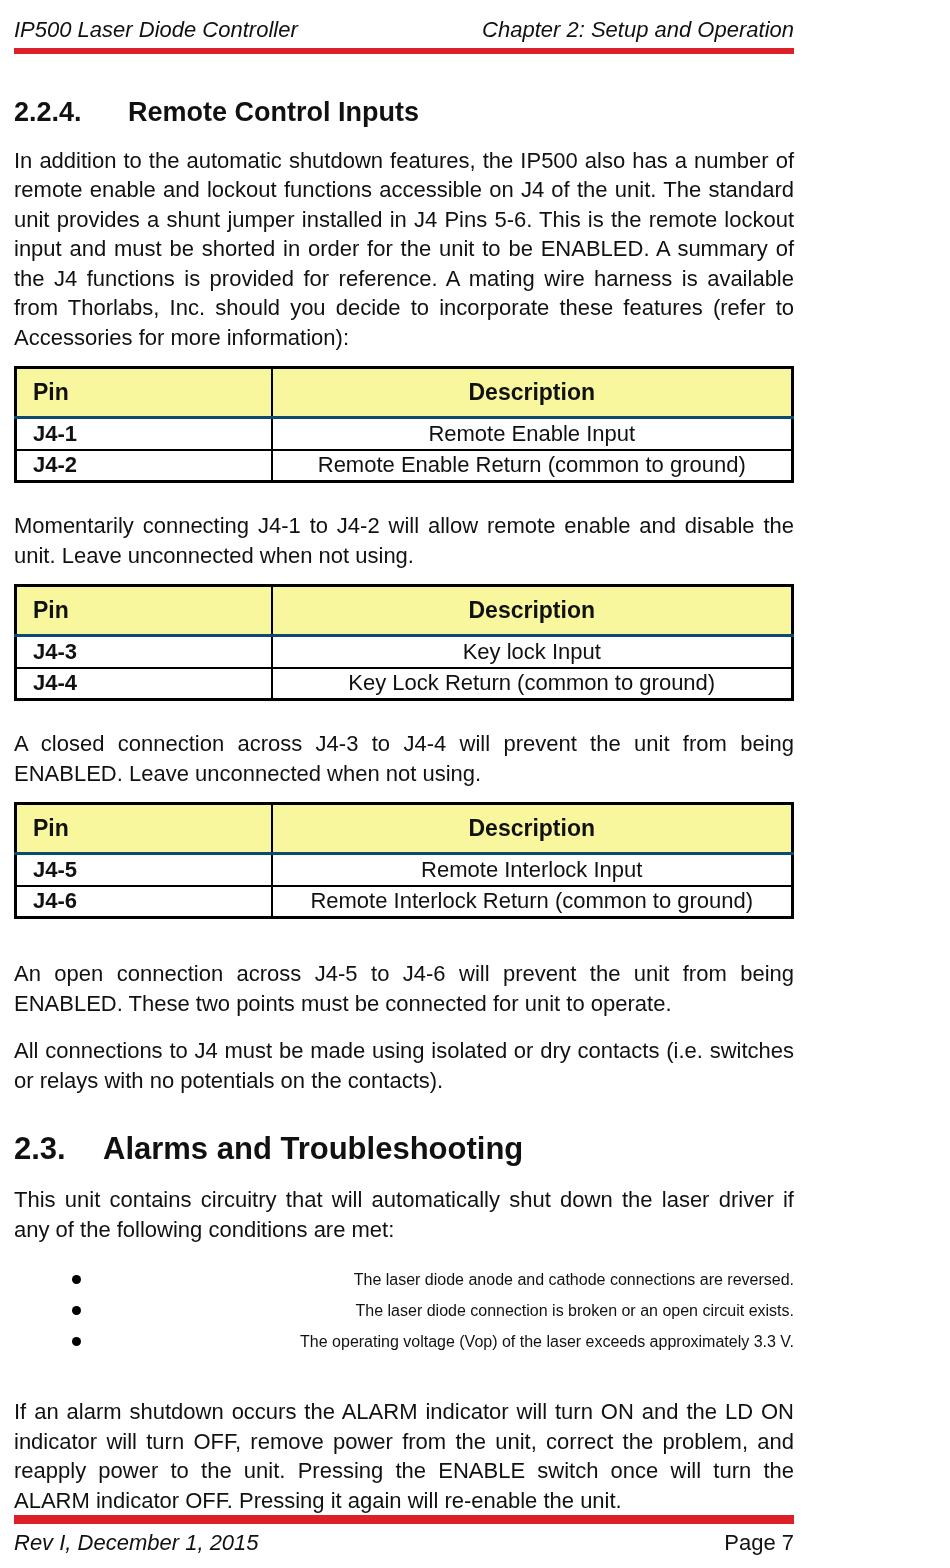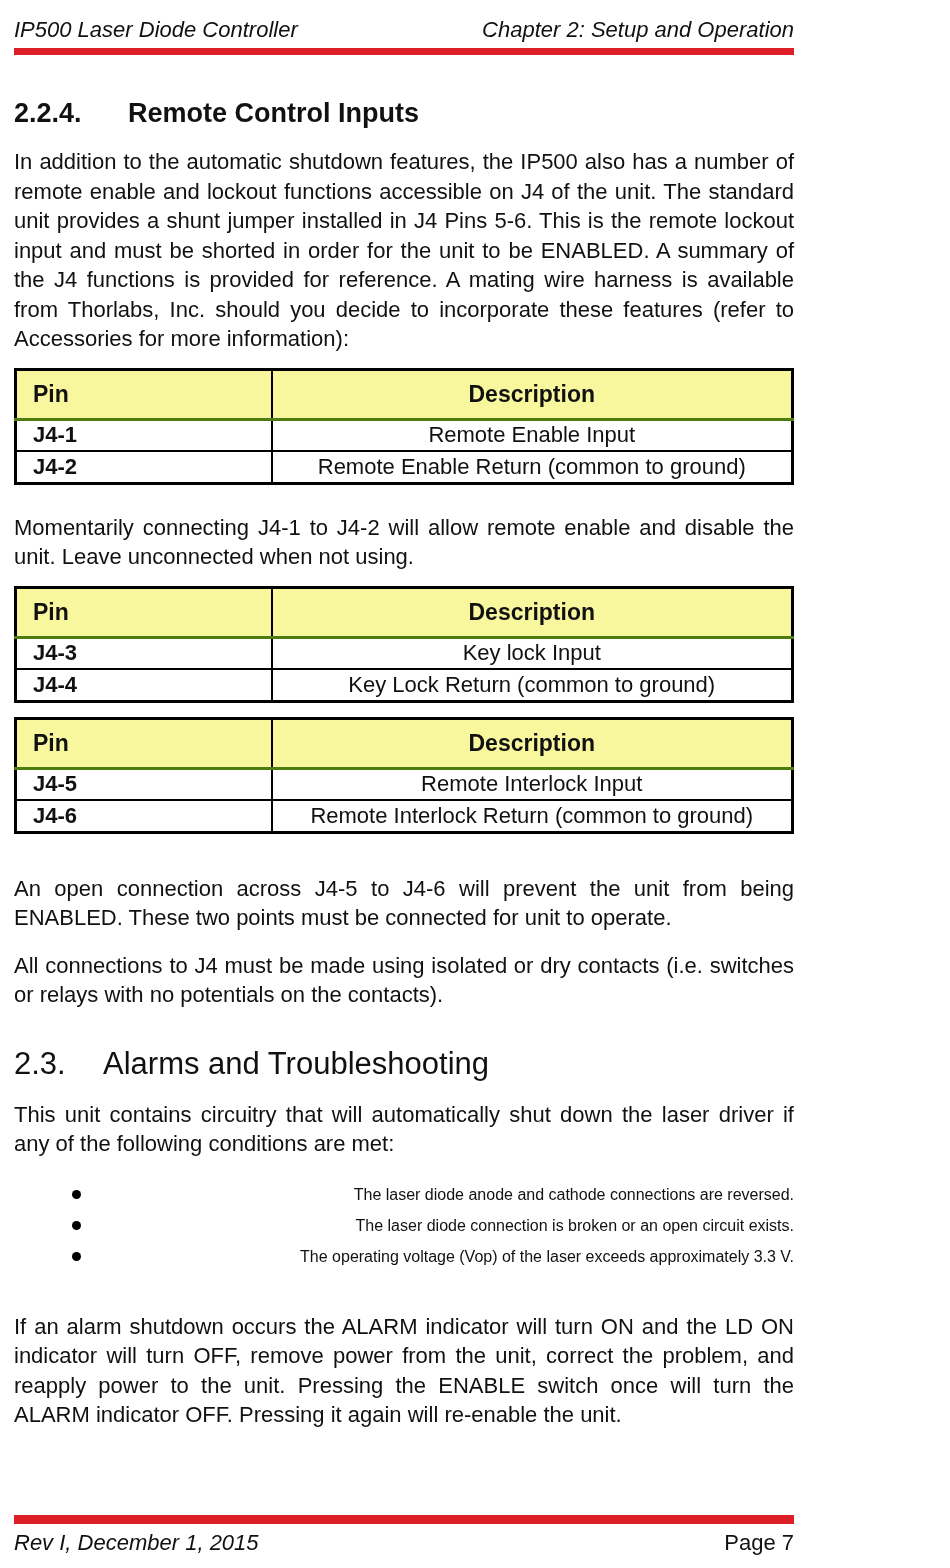--- a/index.html
+++ b/index.html
@@ -34,21 +34,21 @@
   .running-foot .rev{font-style:italic;}
   
   .h3{
     display:flex;align-items:baseline;
     font-weight:bold;font-size:27px;line-height:32px;
     margin-top:20px;
   }
   .h3 .hnum{width:114px;flex:0 0 114px;margin-top:22px;}
   .h2{
     display:flex;align-items:baseline;
-    font-weight:normal;font-size:31px;line-height:36px;
+    font-weight:bold;font-size:31px;line-height:36px;
     margin-top:36px;
   }
   .h2 .hnum{width:89px;flex:0 0 89px;}
   
   p.body{
     font-size:22px;line-height:29.5px;
     text-align:justify;
   }
   .mt-intro{margin-top:18px;}
   .mt-para{margin-top:28px;}
@@ -60,21 +60,21 @@
     border-collapse:collapse;
     border:3px solid #000;
     margin-top:14px;
   }
   table.pin-table th, table.pin-table td{
     border:2px solid #000;
     font-size:22px;
   }
   table.pin-table thead th{
     background:var(--yellow);
-    border-bottom:3px solid #4d7c0f;
+    border-bottom:3px solid #0c4a6e;
     height:50px;
     font-size:23px;font-weight:bold;
   }
   table.pin-table .pin-col{width:256px;}
   table.pin-table th.pin-col{text-align:left;padding-left:16px;}
   table.pin-table th.desc-col{text-align:center;}
   table.pin-table td{height:32px;}
   table.pin-table td.pin-cell{font-weight:bold;text-align:left;padding-left:16px;}
   table.pin-table td.desc-cell{text-align:center;font-weight:normal;}
   
@@ -143,20 +143,21 @@
         <td class="pin-cell">J4-3</td>
         <td class="desc-cell">Key lock Input</td>
       </tr>
       <tr>
         <td class="pin-cell">J4-4</td>
         <td class="desc-cell">Key Lock Return  (common to ground)</td>
       </tr>
     </tbody>
   </table>
 
+  <p class="body mt-para">A closed connection across J4-3 to J4-4 will prevent the unit from being ENABLED. Leave unconnected when not using.</p>
 
   <table class="pin-table">
     <thead>
       <tr>
         <th class="pin-col">Pin</th>
         <th class="desc-col">Description</th>
       </tr>
     </thead>
     <tbody>
       <tr>

